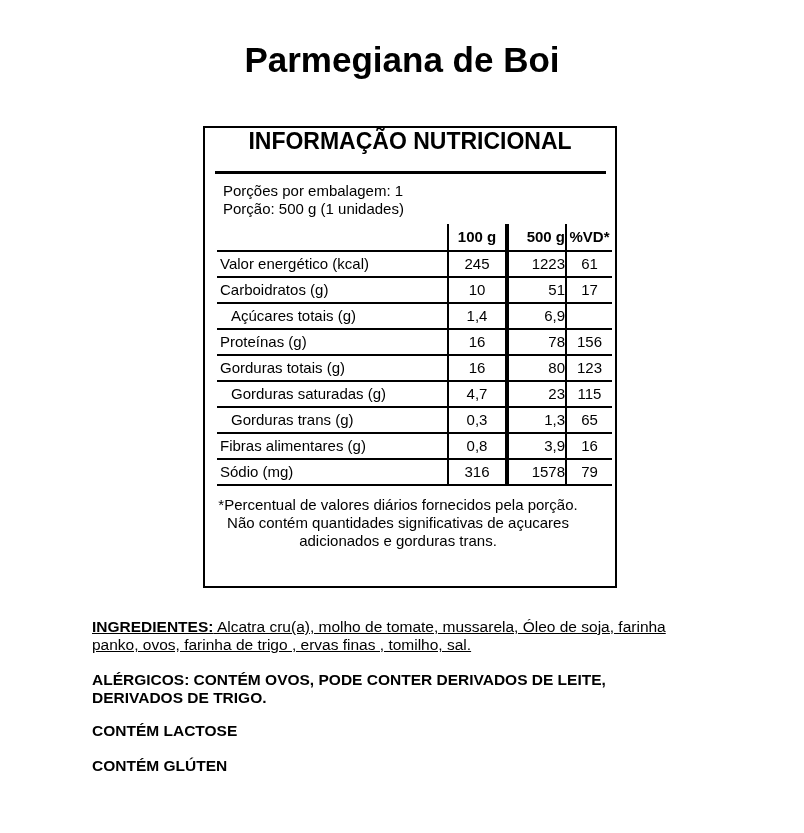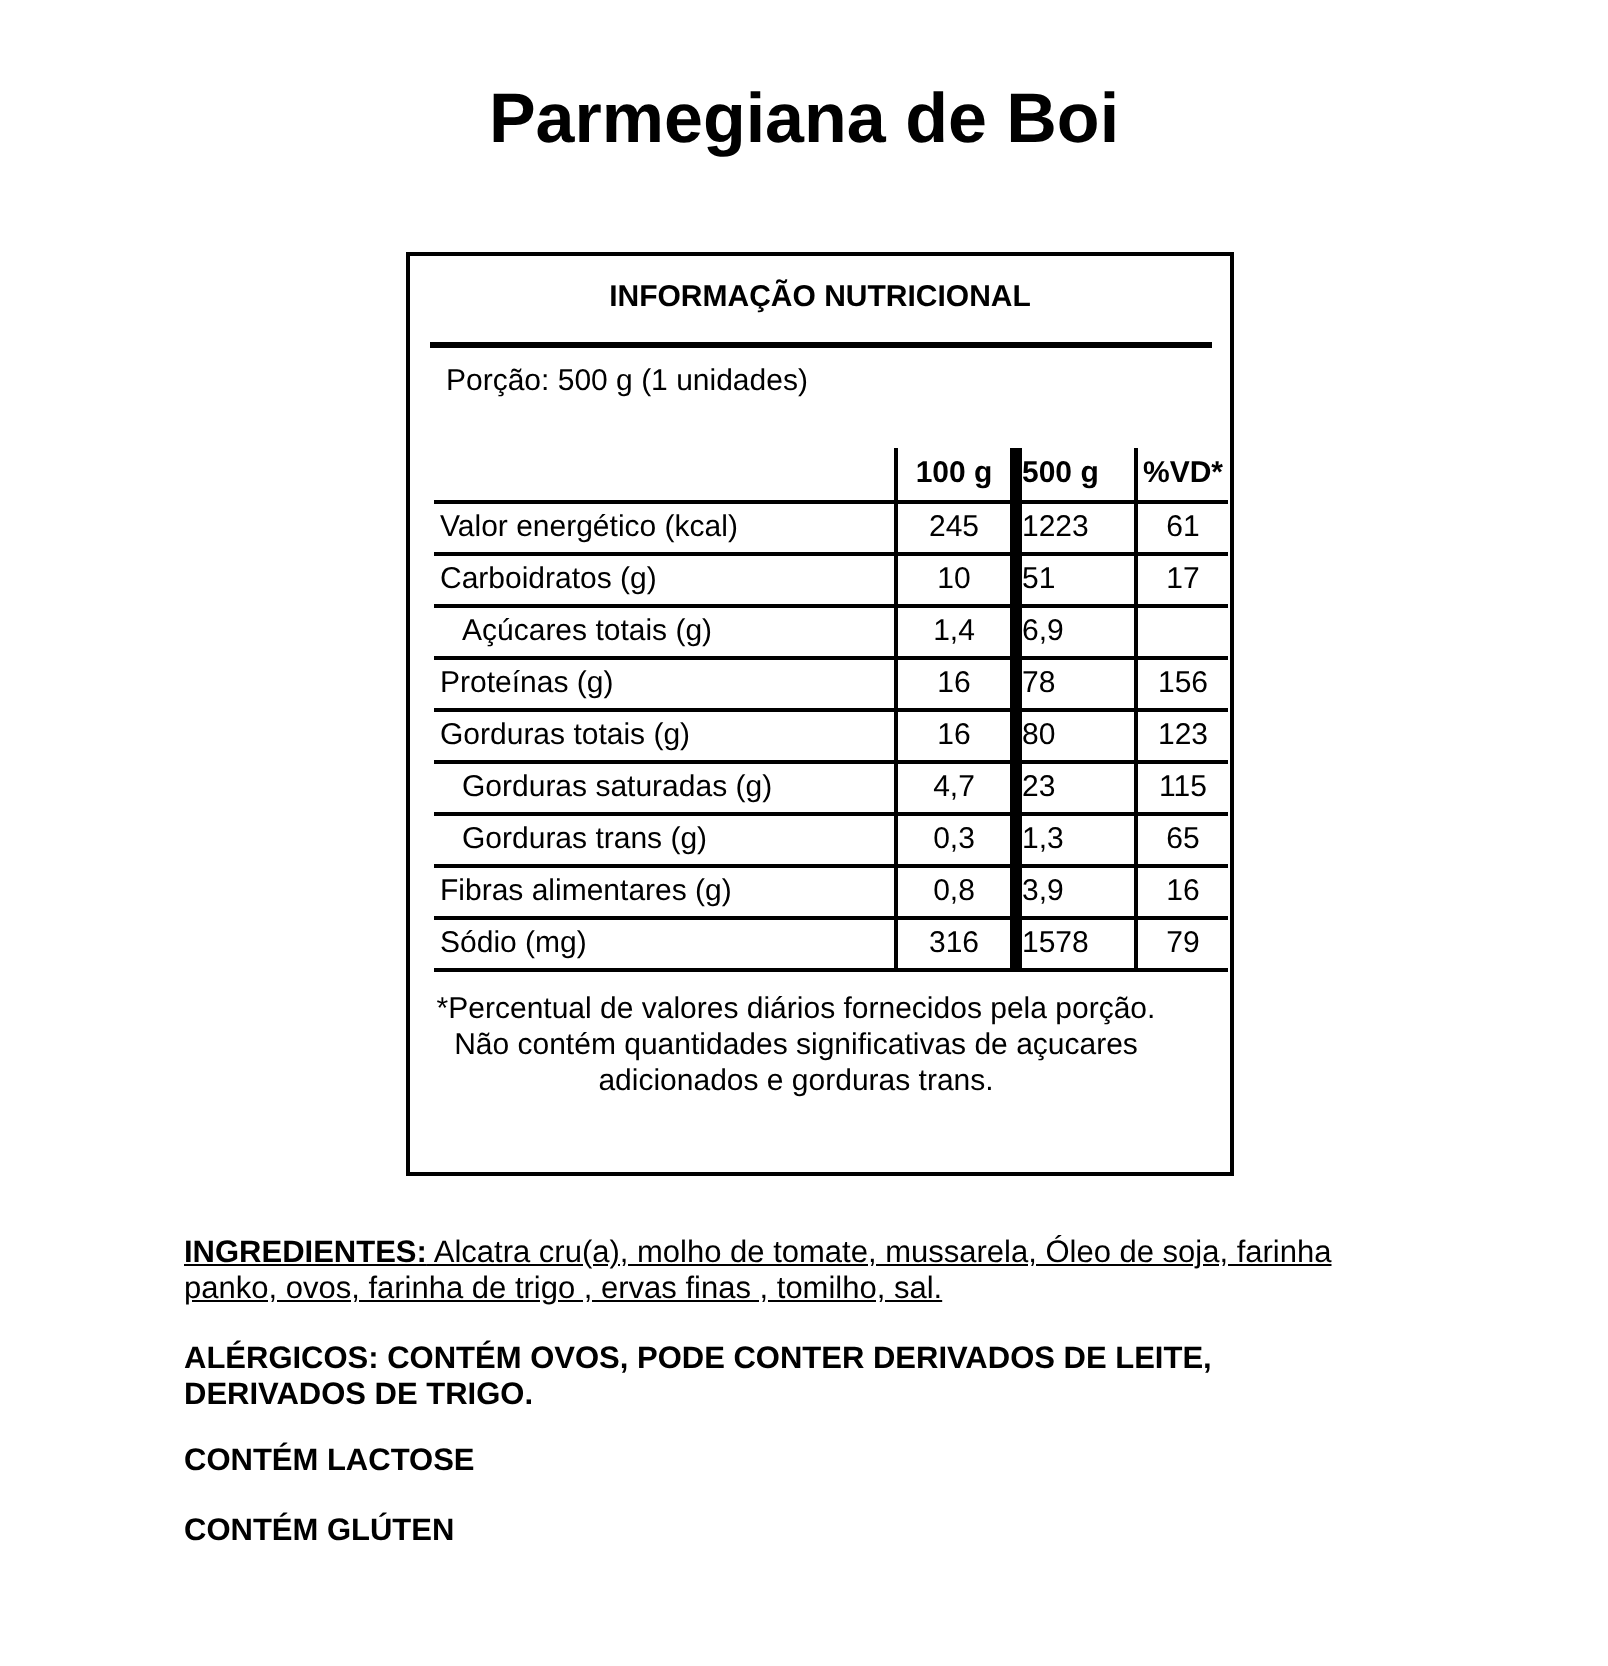--- a/index.html
+++ b/index.html
@@ -1,27 +1,27 @@
 <!DOCTYPE html>
 <html><head>
 <meta charset="utf-8">
 <style>
   html, body { margin: 0; padding: 0; background: #ffffff; }
   body { width: 804px; height: 833px; position: relative; font-family: "Liberation Sans", sans-serif; color: #000; overflow: hidden; }
   .title { position: absolute; left: 0; width: 804px; top: 40px; text-align: center; font-size: 35px; font-weight: bold; letter-spacing: 0px; }
   .nbox { position: absolute; left: 203px; top: 126px; width: 410px; height: 458px; border: 2px solid #000; box-sizing: content-box; }
-  .nhead { position: absolute; left: 10px; width: 390px; top: 12px; text-align: center; font-size: 15px; font-weight: bold; }
+  .nhead { position: absolute; left: 10px; width: 390px; top: 0; text-align: center; font-size: 23px; font-weight: bold; }
   .nhead-line { position: absolute; left: 10px; width: 391px; top: 43px; height: 3px; background: #000; }
   .serv { position: absolute; left: 18px; top: 54px; font-size: 15px; line-height: 18px; }
   table.nt { position: absolute; left: 12px; top: 96px; border-collapse: collapse; font-size: 15px; }
   table.nt td, table.nt th { height: 24px; padding: 0; line-height: 24px; }
   table.nt th { font-weight: bold; text-align: center; font-size: 15px; }
   table.nt .c0 { width: 216px; text-align: left; padding-left: 3px; }
   table.nt .c1 { width: 56px; text-align: center; border-left: 2px solid #000; }
-  table.nt .c2 { width: 56px; text-align: left; border-left: 6px solid #000000; }
+  table.nt .c2 { width: 56px; text-align: right; border-left: 4px solid #000000; }
   table.nt .c3 { width: 45px; text-align: center; border-left: 2px solid #000; }
   table.nt tr { border-bottom: 2.5px solid #000; }
   table.nt tr.hdr td, table.nt tr.hdr th { height: 26px; }
   table.nt tr.hdr .c0 { border-left: none; }
   .indent { padding-left: 14px !important; margin-top: 47px; }
   .foot { position: absolute; left: 3px; top: 368px; width: 380px; font-size: 15px; line-height: 18px; text-align: center; }
   .sec { position: absolute; left: 92px; font-size: 15.5px; line-height: 18px; }
   .sec b { font-weight: bold; }
   .ingr { top: 618px; width: 600px; text-decoration: underline; }
   .alerg { top: 671px; width: 600px; font-weight: bold; }
@@ -30,20 +30,21 @@
 </style>
 </head>
 <body>
 
 <div class="title">Parmegiana de Boi</div>
 
 <div class="nbox">
   <div class="nhead">INFORMAÇÃO NUTRICIONAL</div>
   <div class="nhead-line"></div>
   <div class="serv">
+    <div>Porções por embalagem: 1</div>
     <div>Porção: 500 g (1 unidades)</div>
   </div>
 
   <table class="nt">
     <tbody>
         <tr class="hdr">
       <th class="c0"></th>
       <th class="c1">100 g</th>
       <th class="c2">500 g</th>
       <th class="c3">%VD*</th>

